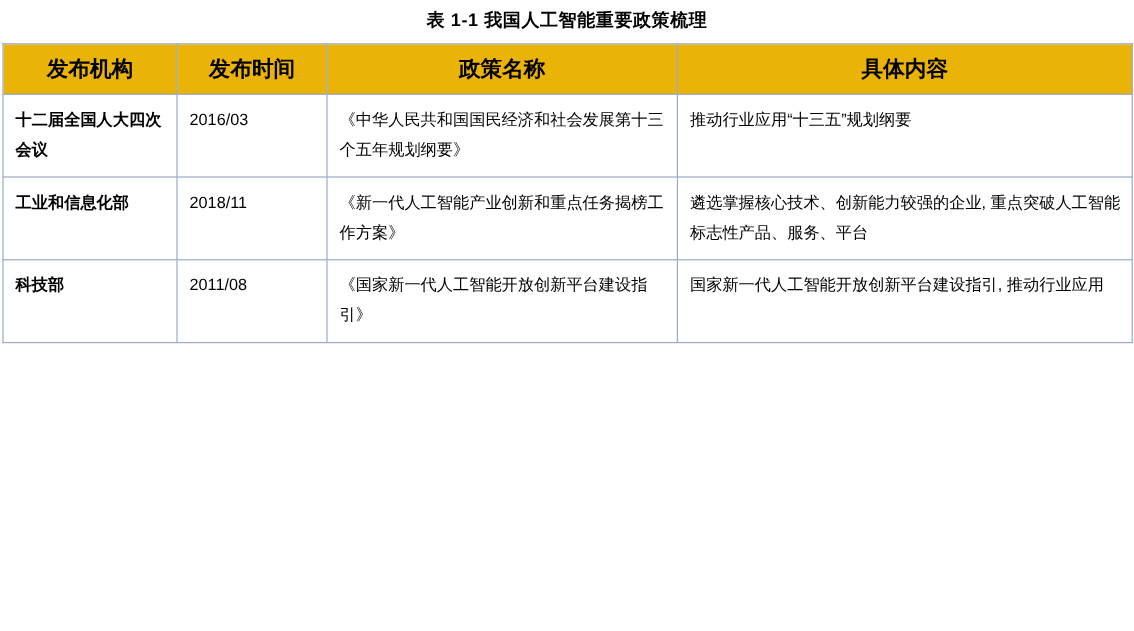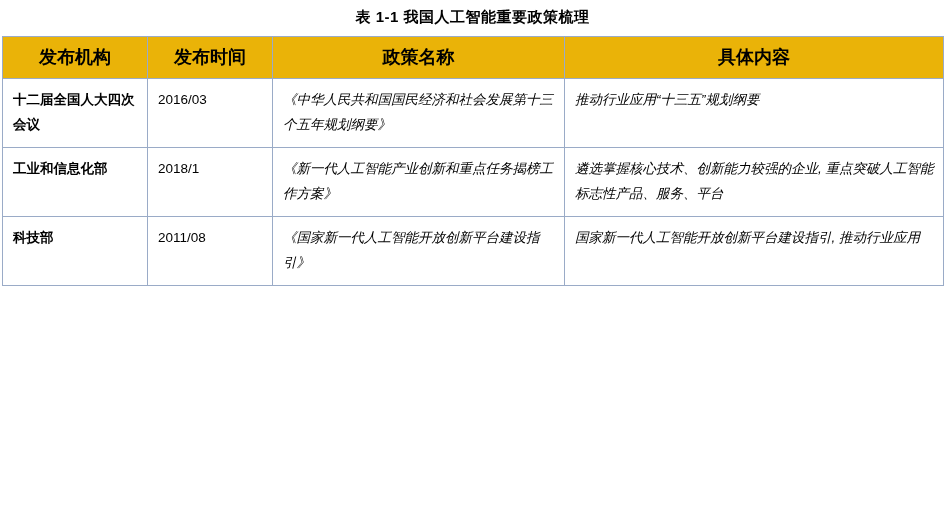--- a/index.html
+++ b/index.html
@@ -58,21 +58,20 @@
 
   td.org {
     font-weight: bold;
     margin-left: 44px;
   }
   td.date {
     font-weight: normal;
   }
   td.name, td.content {
     font-weight: normal;
-    font-style: italic;
   }
 </style>
 </head>
 <body>
 
 <div class="page">
 
   <div class="table-title">表 1-1 我国人工智能重要政策梳理</div>
 
   <table class="policy-table">
@@ -92,21 +91,21 @@
     </thead>
     <tbody>
       <tr>
         <td class="org">十二届全国人大四次会议</td>
         <td class="date">2016/03</td>
         <td class="name">《中华人民共和国国民经济和社会发展第十三个五年规划纲要》</td>
         <td class="content">推动行业应用“十三五”规划纲要</td>
       </tr>
       <tr>
         <td class="org">工业和信息化部</td>
-        <td class="date">2018/1</td>
+        <td class="date">2018/11</td>
         <td class="name">《新一代人工智能产业创新和重点任务揭榜工作方案》</td>
         <td class="content">遴选掌握核心技术、创新能力较强的企业, 重点突破人工智能标志性产品、服务、平台</td>
       </tr>
       <tr>
         <td class="org">科技部</td>
         <td class="date">2011/08</td>
         <td class="name">《国家新一代人工智能开放创新平台建设指引》</td>
         <td class="content">国家新一代人工智能开放创新平台建设指引, 推动行业应用</td>
       </tr>
     </tbody>

